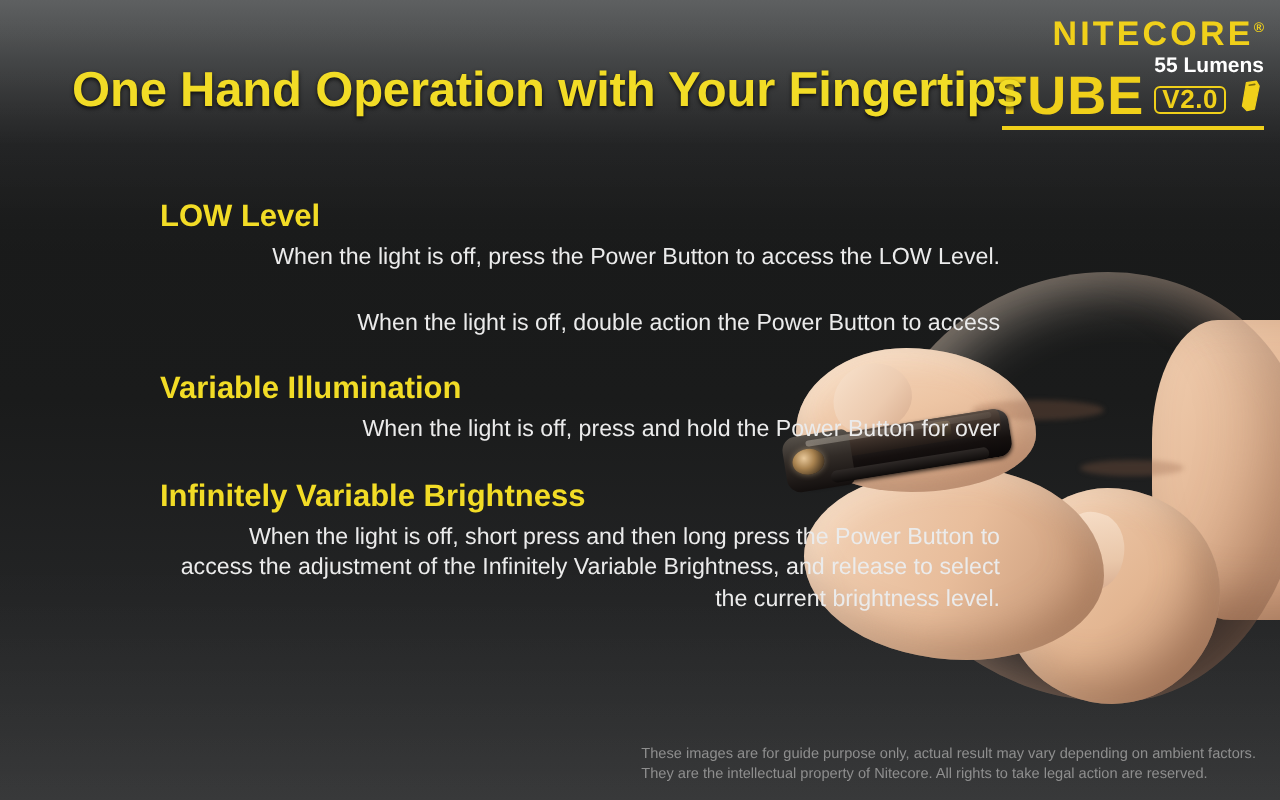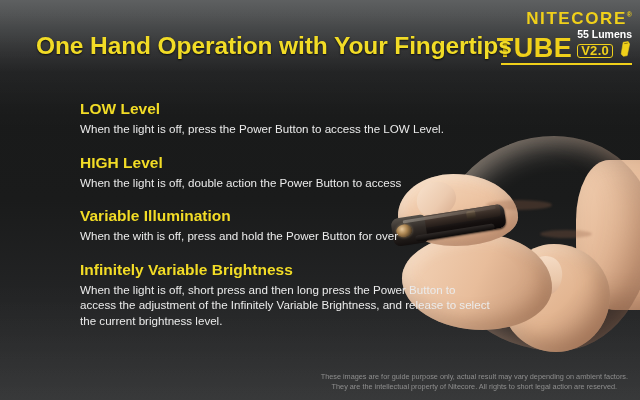--- a/index.html
+++ b/index.html
@@ -154,28 +154,28 @@
     line-height: 18px;
     margin-bottom: 3px;
     white-space: nowrap;
   }
   .sec-body {
     font-size: 11.6px;
     color: #ebebeb;
     line-height: 15.5px;
     max-width: 420px;
   }
-  .sec-body .ln { display: block; white-space: nowrap; }
+  .sec-body .ln { display: block; white-space: nowrap; text-align: right; }
 
   
   .footer {
     position: absolute;
     right: 12px;
     bottom: 8px;
-    text-align: center;
+    text-align: left;
     color: #8e8e8e;
     font-size: 7.3px;
     line-height: 10px;
   }
   .footer .ln { display: block; white-space: nowrap; }
 
   
   .photo {
     position: absolute;
     right: 0;
@@ -416,42 +416,41 @@
   <div class="sections">
 
     <div class="section">
       <div class="sec-head">LOW Level</div>
       <div class="sec-body">
         <span class="ln">When the light is off, press the Power Button to access the LOW Level.</span>
       </div>
     </div>
 
     <div class="section">
-      <div class="sec-head">HIGH Level</div>
       <div class="sec-body">
         <span class="ln">When the light is off, double action the Power Button to access</span>
       </div>
     </div>
 
     <div class="section">
       <div class="sec-head">Variable Illumination</div>
       <div class="sec-body">
-        <span class="ln">When the with is off, press and hold the Power Button for over</span>
+        <span class="ln">When the light is off, press and hold the Power Button for over</span>
       </div>
     </div>
 
     <div class="section">
       <div class="sec-head">Infinitely Variable Brightness</div>
       <div class="sec-body">
         <span class="ln">When the light is off, short press and then long press the Power Button to</span>
         <span class="ln">access the adjustment of the Infinitely Variable Brightness, and release to select</span>
         <span class="ln">the current brightness level.</span>
       </div>
     </div>
 
   </div>
 
   <div class="footer">
     <span class="ln">These images are for guide purpose only,  actual result may vary depending on ambient factors.</span>
-    <span class="ln">They are the intellectual property of Nitecore. All rights to short legal action are reserved.</span>
+    <span class="ln">They are the intellectual property of Nitecore. All rights to take legal action are reserved.</span>
   </div>
 
 </div>
 
 </body></html>

